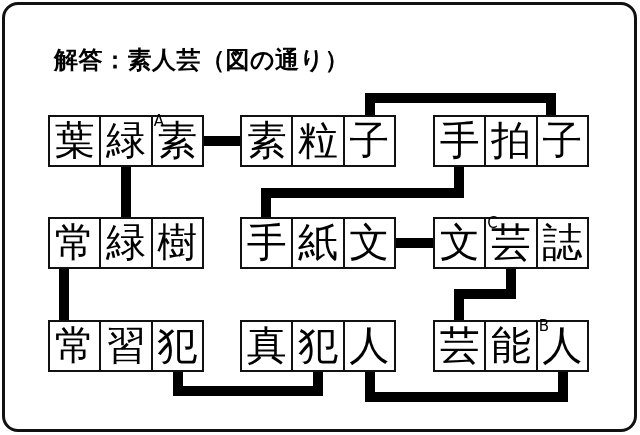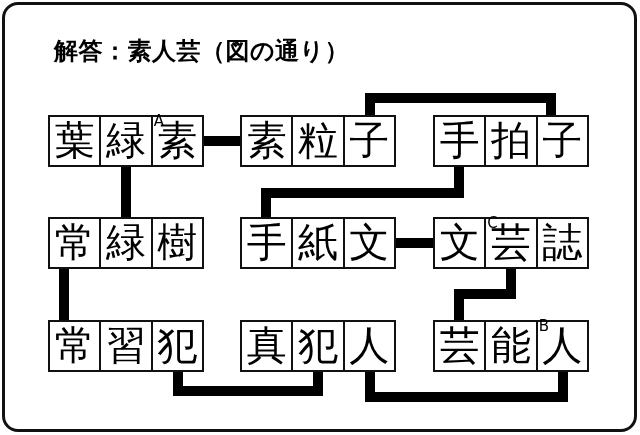--- a/index.html
+++ b/index.html
@@ -5,21 +5,21 @@
   html,body{margin:0;padding:0;background:#fff;}
   .canvas{
     position:relative;width:640px;height:435px;background:#fff;overflow:hidden;
     font-family:"DejaVu Sans","Liberation Sans",sans-serif;color:#000;
   }
   .frame{
     position:absolute;left:2px;top:2px;right:3px;bottom:3px;
     border:3px solid #111;border-radius:16px;pointer-events:none;
   }
   .title{
-    position:absolute;left:54px;top:35px;font-size:24px;font-weight:bold;
+    position:absolute;left:54px;top:44px;font-size:24px;font-weight:bold;
     letter-spacing:0.5px;white-space:nowrap;color:#000;
   }
   .wordbox{
     position:absolute;box-sizing:border-box;width:156px;height:52px;
     border:2px solid #111;background:#fff;display:flex;
   }
   .cell{
     flex:1;position:relative;display:flex;align-items:center;justify-content:center;
     border-left:2px solid #111;
   }

